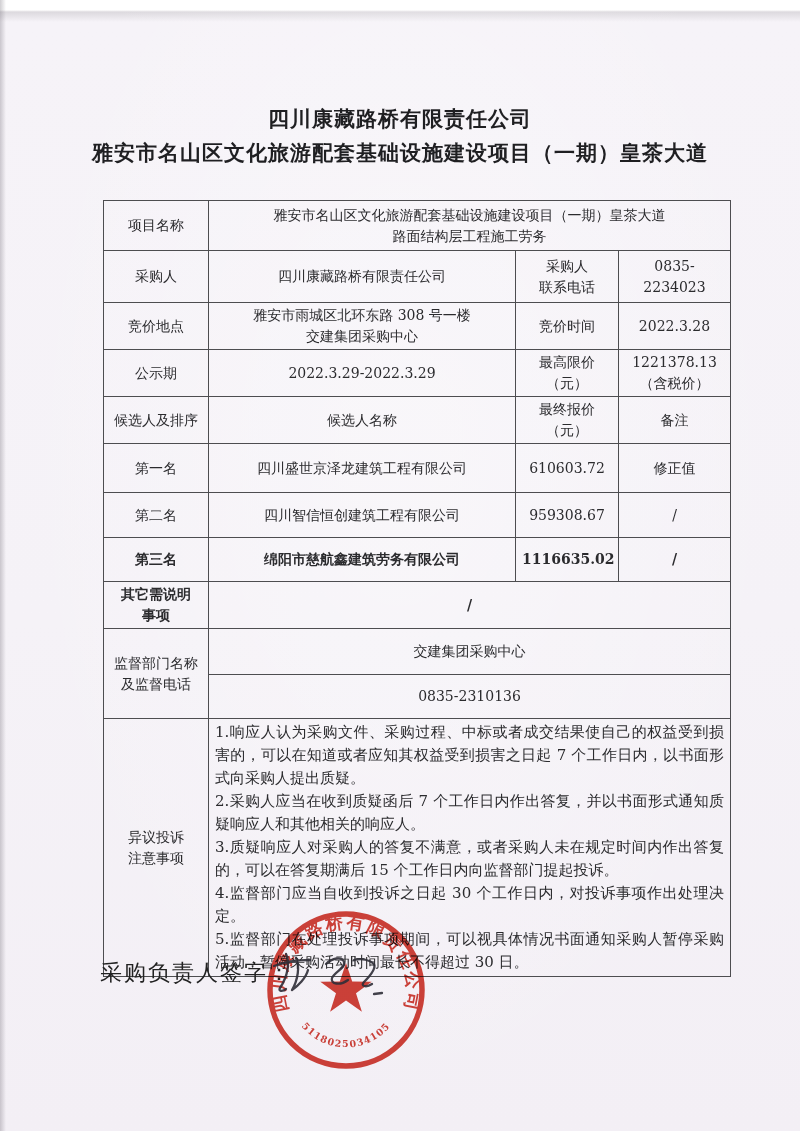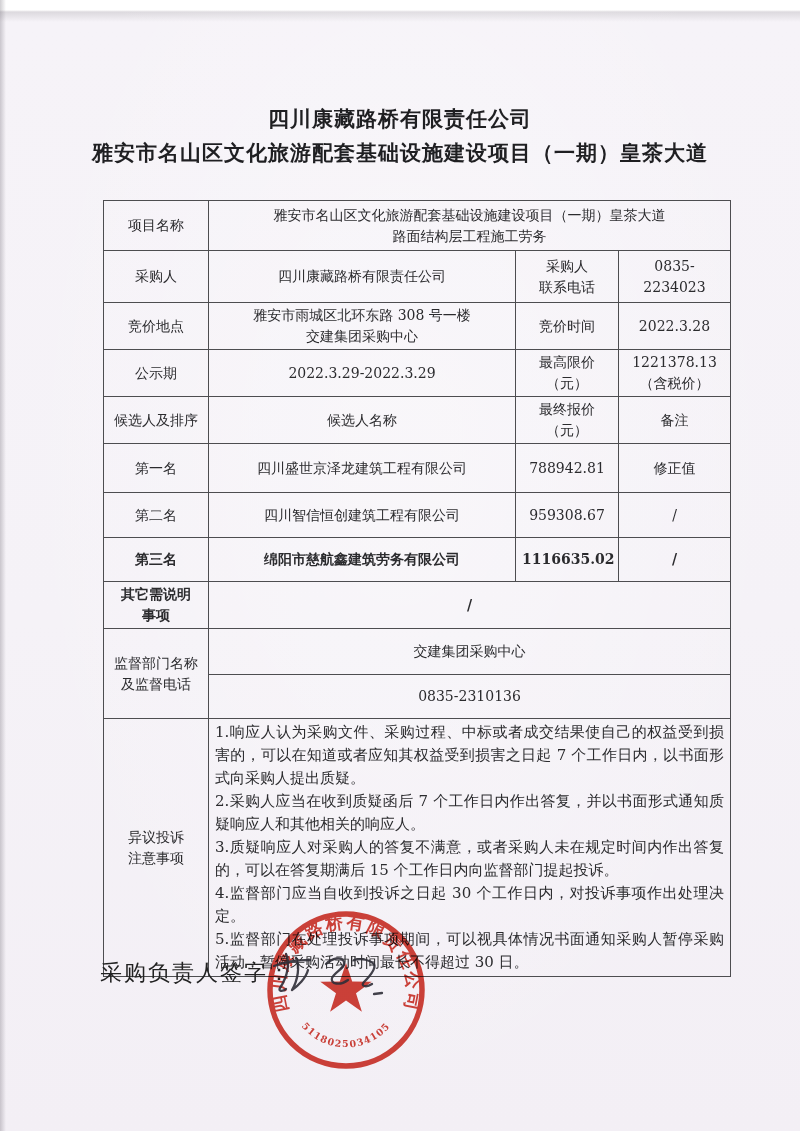--- a/index.html
+++ b/index.html
@@ -99,21 +99,21 @@
       <tr class="r5">
         <td>候选人及排序</td>
         <td>候选人名称</td>
         <td class="pre">最终报价
 （元）</td>
         <td>备注</td>
       </tr>
       <tr class="r6">
         <td>第一名</td>
         <td>四川盛世京泽龙建筑工程有限公司</td>
-        <td>788942.81</td>
+        <td>610603.72</td>
         <td>修正值</td>
       </tr>
       <tr class="r7">
         <td>第二名</td>
         <td>四川智信恒创建筑工程有限公司</td>
         <td>959308.67</td>
         <td>/</td>
       </tr>
       <tr class="r8">
         <td>第三名</td>

